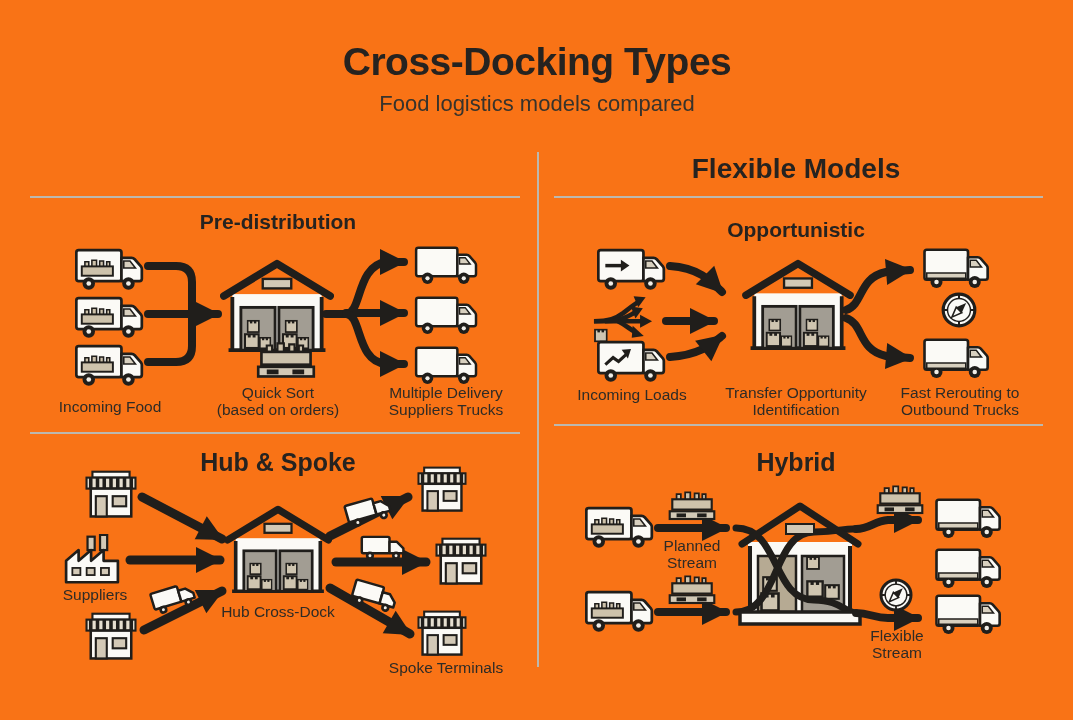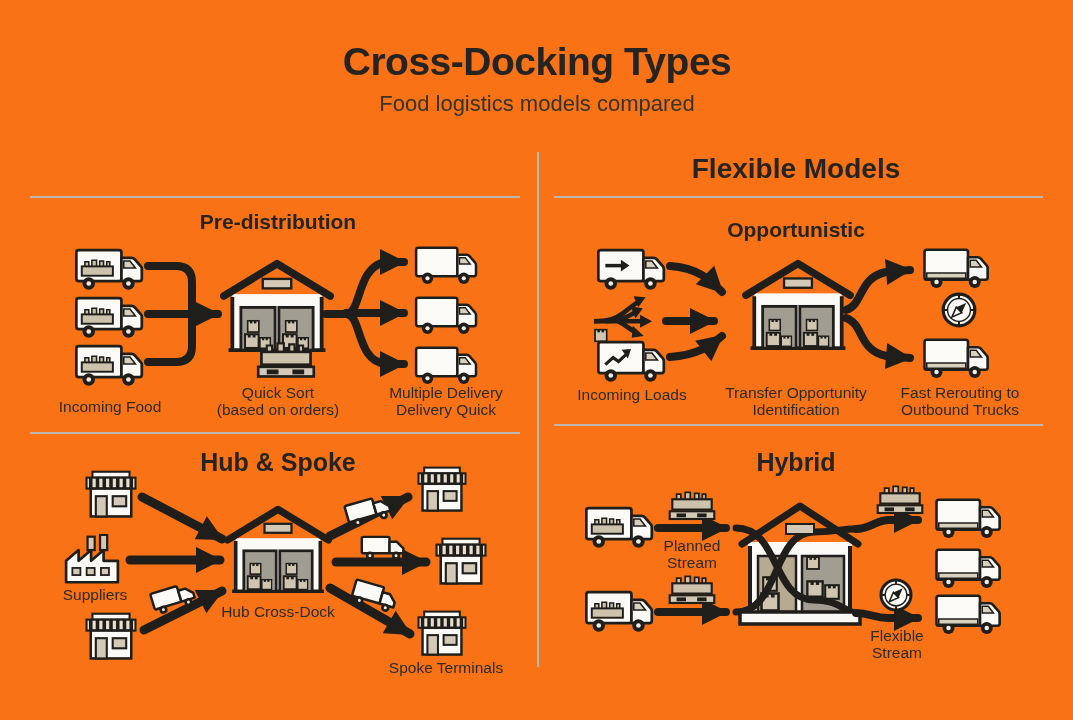--- a/index.html
+++ b/index.html
@@ -263,21 +263,21 @@
 
   <div class="txt sec-h" style="left:278px;top:210px;">Pre-distribution</div>
   <div class="txt sec-h" style="left:796px;top:218px;">Opportunistic</div>
   <div class="txt sec-h2" style="left:278px;top:448px;">Hub &amp; Spoke</div>
   <div class="txt sec-h2" style="left:796px;top:448px;">Hybrid</div>
 
   <div class="txt lbl" style="left:110px;top:386px;margin-top:12px;">Incoming Food</div>
   <div class="txt lbl" style="left:278px;top:384px;">Quick Sort</div>
   <div class="txt lbl" style="left:278px;top:401px;text-align:center;">(based on orders)</div>
   <div class="txt lbl" style="left:446px;top:384px;">Multiple Delivery</div>
-  <div class="txt lbl" style="left:446px;top:401px;">Delivery Quick</div>
+  <div class="txt lbl" style="left:446px;top:401px;">Suppliers Trucks</div>
 
   <div class="txt lbl" style="left:632px;top:386px;">Incoming Loads</div>
   <div class="txt lbl" style="left:796px;top:384px;">Transfer Opportunity</div>
   <div class="txt lbl" style="left:796px;top:401px;">Identification</div>
   <div class="txt lbl" style="left:960px;top:384px;">Fast Rerouting to</div>
   <div class="txt lbl" style="left:960px;top:401px;">Outbound Trucks</div>
 
   <div class="txt lbl" style="left:95px;top:586px;">Suppliers</div>
   <div class="txt lbl" style="left:278px;top:603px;">Hub Cross-Dock</div>
   <div class="txt lbl" style="left:446px;top:659px;">Spoke Terminals</div>

